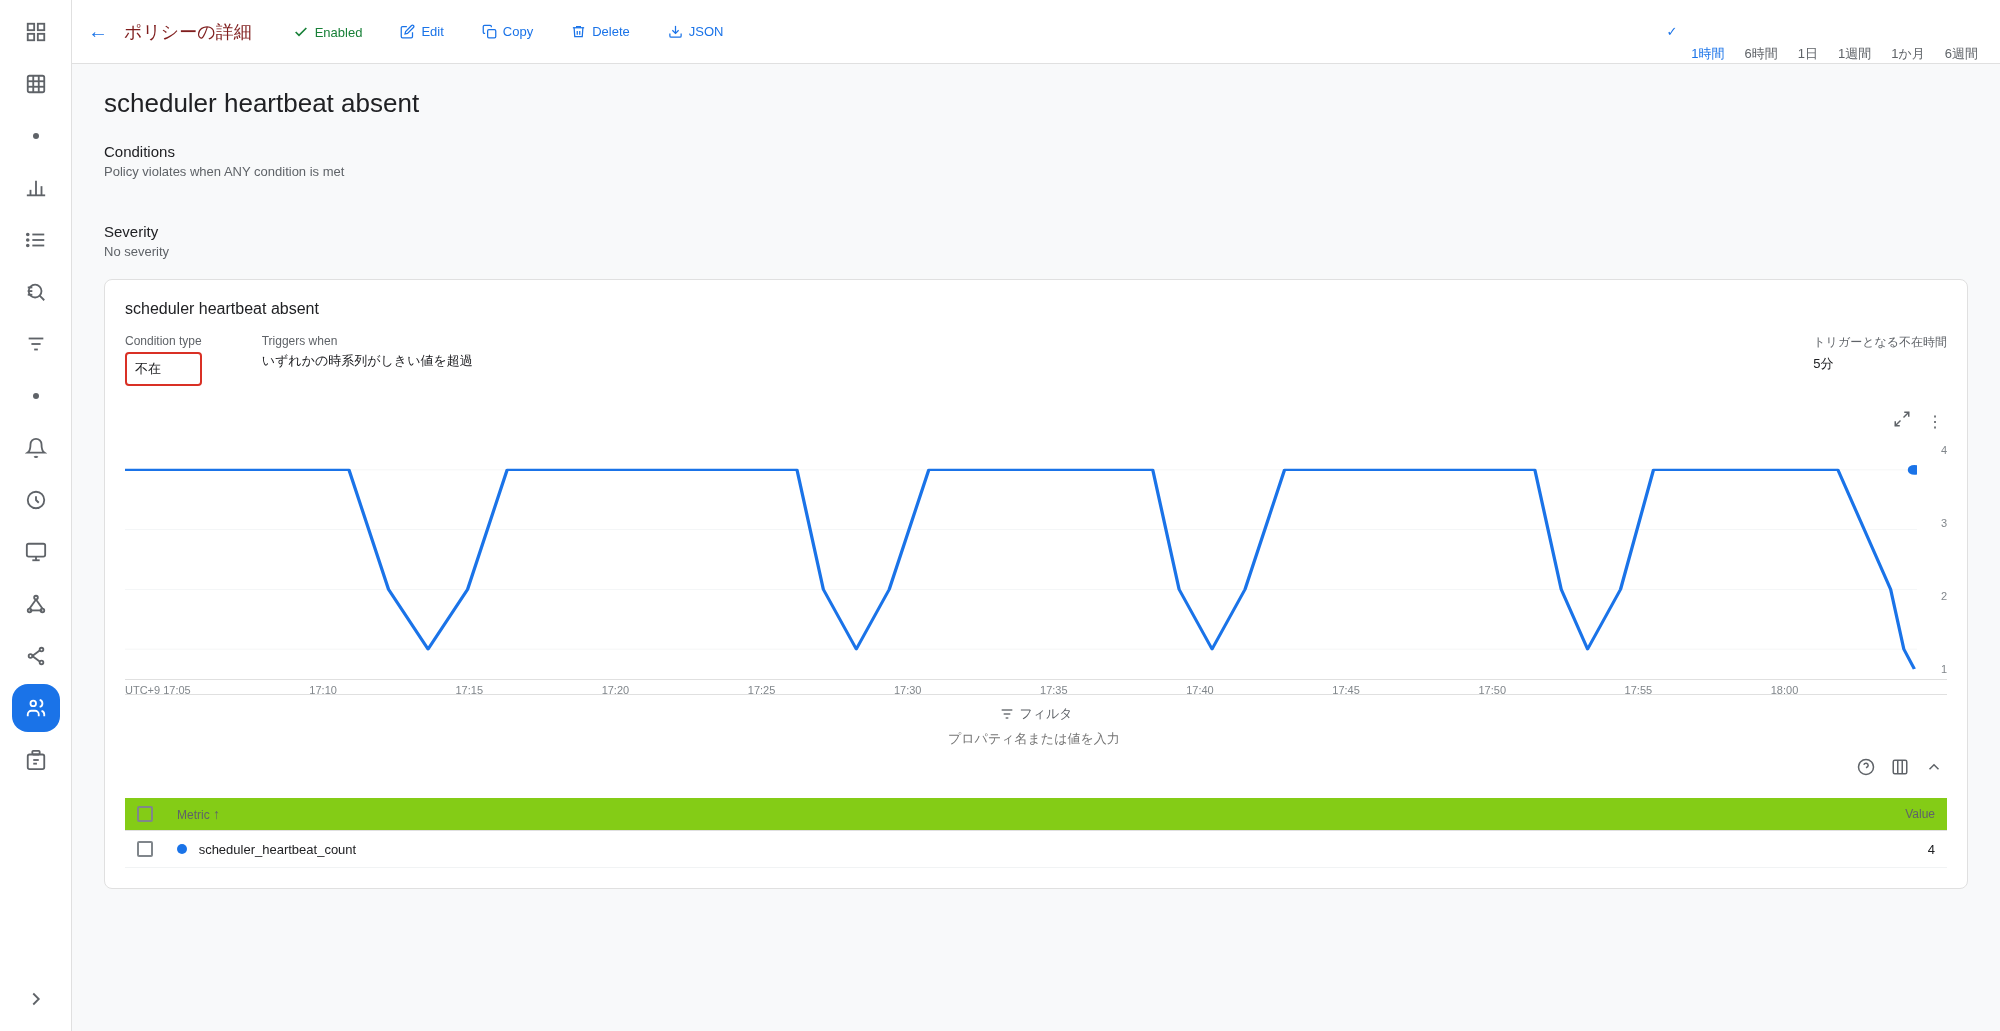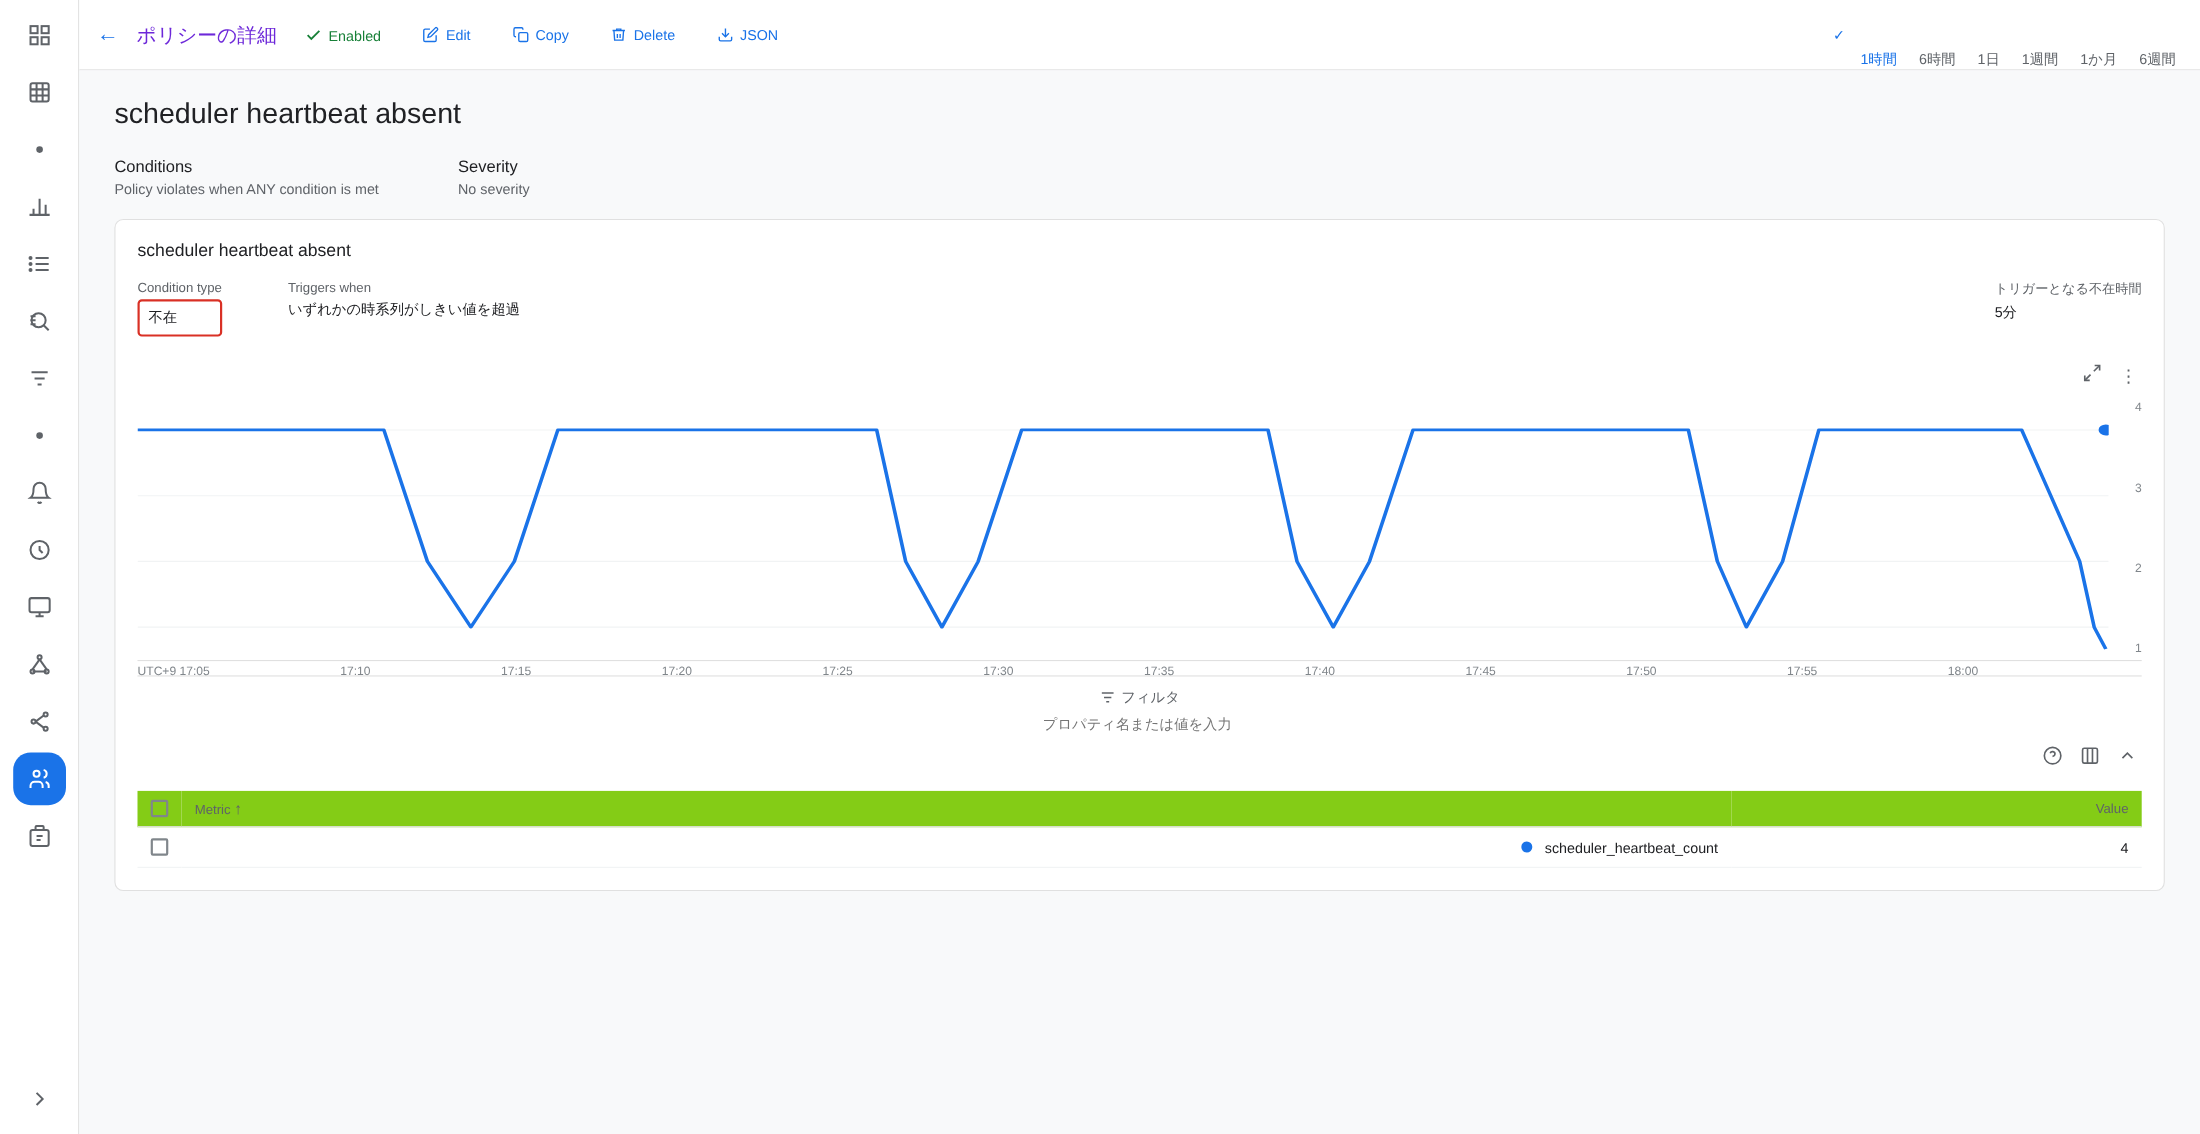--- a/index.html
+++ b/index.html
@@ -11,33 +11,33 @@
     .sidebar { width: 72px; background: #fff; border-right: 1px solid #e0e0e0; display: flex; flex-direction: column; align-items: center; padding: 8px 0; gap: 4px; flex-shrink: 0; }
     .sidebar-item { width: 48px; height: 48px; display: flex; align-items: center; justify-content: center; border-radius: 24px; cursor: pointer; color: #5f6368; font-size: 20px; }
     .sidebar-item.active-filled { background: #1a73e8; color: #fff; border-radius: 16px; }
 
     
     .main-content { flex: 1; display: flex; flex-direction: column; overflow: hidden; }
 
     
     .topbar { height: 64px; background: #fff; border-bottom: 1px solid #e0e0e0; display: flex; align-items: center; padding: 0 16px; gap: 12px; flex-shrink: 0; }
     .topbar-back { color: #1a73e8; cursor: pointer; font-size: 20px; margin-right: 4px; }
-    .topbar-title { font-size: 18px; color: #6d28d9; font-weight: 400; }
+    .topbar-title { font-size: 18px; color: #7f1d1d; font-weight: 400; margin-right: 16px; }
     .topbar-btn { display: flex; align-items: flex-end; gap: 6px; padding: 6px 12px; border-radius: 4px; cursor: pointer; font-size: 13px; color: #1a73e8; border: 1px solid transparent; }
     .topbar-btn.enabled { color: #188038; }
     .time-filters { margin-left: auto; display: flex; align-items: center; gap: 8px; font-size: 13px; color: #5f6368; }
     .time-filter { cursor: pointer; padding: 4px 6px; border-radius: 4px; margin-top: 44px; }
     .time-filter.active { color: #1a73e8; font-weight: 500; display: flex; align-items: center; gap: 4px; }
 
     
     .page-content { flex: 1; overflow-y: auto; padding: 24px 32px; background: #f8f9fa; }
     .page-title { font-size: 26px; font-weight: 400; color: #202124; margin-bottom: 24px; }
 
     
-    .conditions-row { display: flex; gap: 72px; margin-bottom: 20px; }
+    .conditions-row { display: flex; gap: 44px; margin-bottom: 20px; flex-direction: column; }
     .conditions-col h3 { font-size: 15px; font-weight: 500; color: #202124; margin-bottom: 4px; }
     .conditions-col p { font-size: 13px; color: #5f6368; }
 
     
     .condition-card { background: #fff; border: 1px solid #e0e0e0; border-radius: 8px; padding: 20px; }
     .condition-card-title { font-size: 16px; font-weight: 500; color: #202124; margin-bottom: 16px; }
     .condition-meta { display: flex; gap: 60px; margin-bottom: 20px; }
     .condition-meta-item { display: flex; flex-direction: column; gap: 4px; }
     .condition-meta-item .label { font-size: 12px; color: #5f6368; }
     .condition-meta-item .value { font-size: 13px; color: #202124; }
@@ -61,21 +61,21 @@
     .filter-bar { display: flex; align-items: center; gap: 8px; padding: 10px 0; border-top: 1px solid #e0e0e0; margin-top: 8px; flex-direction: column; }
     .filter-label { display: flex; align-items: center; gap: 4px; color: #5f6368; font-size: 13px; }
     .filter-input { flex: 1; border: none; outline: none; font-size: 13px; color: #80868b; background: transparent; }
     .filter-actions { display: flex; align-items: center; gap: 8px; margin-left: auto; }
     .filter-action-btn { cursor: pointer; color: #5f6368; font-size: 16px; padding: 4px; border-radius: 4px; }
 
     
     .data-table { width: 100%; border-collapse: collapse; margin-top: 4px; }
     .data-table th { font-size: 12px; color: #5f6368; font-weight: 500; padding: 8px 12px; border-bottom: 1px solid #e0e0e0; text-align: left; background: #84cc16; }
     .data-table th.right { text-align: right; }
-    .data-table td { font-size: 13px; color: #202124; padding: 10px 12px; border-bottom: 1px solid #f1f3f4; text-align: right; }
+    .data-table td { font-size: 13px; color: #202124; padding: 10px 12px; border-bottom: 1px solid #f1f3f4; }
     .data-table td.right { text-align: right; }
     .checkbox-cell { width: 40px; }
     .checkbox { width: 16px; height: 16px; border: 2px solid #80868b; border-radius: 2px; cursor: pointer; }
     .blue-dot { width: 10px; height: 10px; background: #1a73e8; border-radius: 50%; display: inline-block; }
     .sort-icon { font-size: 14px; color: #5f6368; }
 
     
     .main-content::-webkit-scrollbar { width: 8px; }
     .main-content::-webkit-scrollbar-track { background: #f1f3f4; }
     .main-content::-webkit-scrollbar-thumb { background: #dadce0; border-radius: 4px; }

